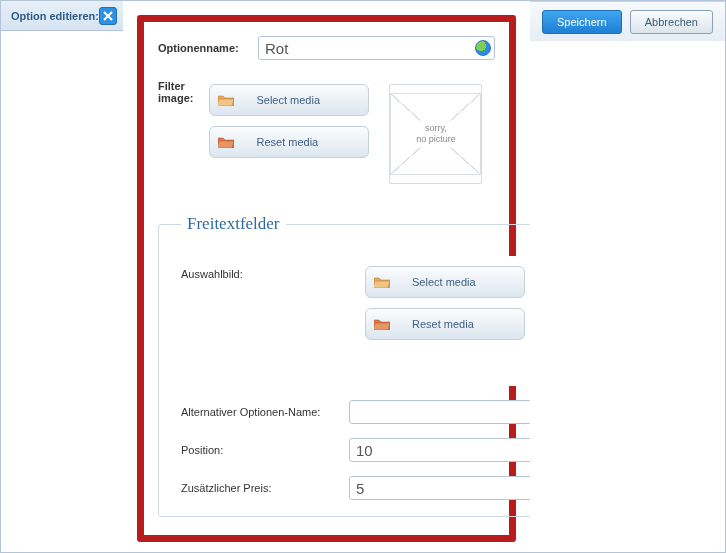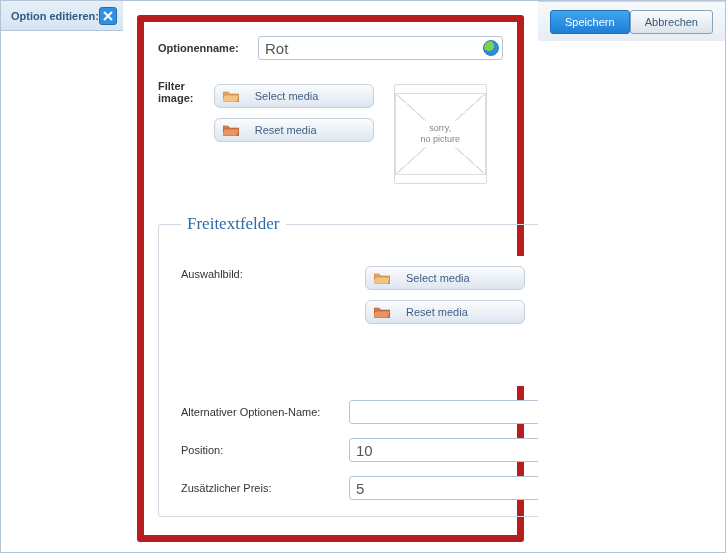--- a/index.html
+++ b/index.html
@@ -19,38 +19,38 @@
   .globe { position: absolute; right: 4px; top: 50%; transform: translateY(-50%); width: 16px; height: 16px; border-radius: 50%; background: radial-gradient(circle at 35% 35%, #7fd04d 0 40%, #2b8de0 40% 100%); border: 1px solid #2b75b6; cursor:pointer; }
   .spinner { position: absolute; right: 4px; top: 2px; width: 14px; display:flex; flex-direction: column; }
   .spinner .sp { width: 14px; height: 9px; border: 1px solid #aab8c6; background: linear-gradient(#fdfdfd,#e7edf3); display:flex; align-items:center; justify-content:center; cursor:pointer; font-size:7px; color:#555; }
   .spinner .sp:first-child { border-top-left-radius:2px; border-top-right-radius:2px; border-bottom:none; }
   .spinner .sp:last-child { border-bottom-left-radius:2px; border-bottom-right-radius:2px; }
   .with-spinner .globe { right: 22px; }
   .with-spinner .input { padding-right: 34px; }
   .help { width:16px; height:16px; border-radius:50%; background:#2f91e0; color:#fff; font-weight:bold; display:inline-flex; align-items:center; justify-content:center; margin-left:8px; cursor:pointer; font-size:11px; flex-shrink:0; }
   .media-area { display:flex; align-items:flex-start; gap:20px; background:#fff; border:none; padding:10px 16px; }
   .media-buttons { display:flex; flex-direction:column; gap:10px; }
-  .btn-media { width:160px; height:24px; border:1px solid #c5d0db; border-radius:6px; background:linear-gradient(#fbfcfd,#dde6ef); display:flex; align-items:center; gap:16px; padding:3px 8px; cursor:pointer; color:#3e5f85; }
+  .btn-media { width:160px; height:24px; border:1px solid #c5d0db; border-radius:6px; background:linear-gradient(#fbfcfd,#dde6ef); display:flex; align-items:center; gap:22px; padding:15px 8px; cursor:pointer; color:#3e5f85; }
   .btn-media .icon-box { width:16px; height:14px; display:inline-flex; align-items:center; justify-content:center; }
   .thumb { width:93px; height:100px; border:1px solid #d3dbe3; border-radius:2px; display:flex; align-items:center; justify-content:center; position:relative; }
   .thumb-inner { width:92px; height:82px; border:1px solid #d8dee4; display:flex; align-items:center; justify-content:center; text-align:center; color:#888; font-size:9px; line-height:1.2; background:
       linear-gradient(to top right, transparent 49.5%, #d8dee4 49.5%, #d8dee4 50.5%, transparent 50.5%),
       linear-gradient(to top left, transparent 49.5%, #d8dee4 49.5%, #d8dee4 50.5%, transparent 50.5%);
   }
   .thumb-inner .txt { background:#fff; padding:2px 4px; }
   .thumb.white-bg { border:1px solid #d3dbe3; background:#fff; padding:4px; width:118px; height:110px; }
   .shirt-wrap { width:100%; height:100%; display:flex; align-items:center; justify-content:center; position:relative; }
   .shirt-wrap .globe-sm { position:absolute; top:0; left:0; width:14px; height:14px; border-radius:50%; background: radial-gradient(circle at 35% 35%, #7fd04d 0 40%, #2b8de0 40% 100%); border:1px solid #2b75b6;}
   fieldset.group { border:1px solid #cfd9e3; border-radius:3px; margin:20px 0 0 0; padding:22px 22px 16px 22px; }
   fieldset.group legend { color:#2e6aa5; font-size:17px; padding:0 6px;font-family:Liberation Serif, serif; }
   .row-g { display:flex; align-items:center; margin-bottom:14px; }
   .label-g { width:168px; font-weight:normal; padding-top:0; }
   .field-g { flex:1; display:flex; align-items:flex-start; }
   .media-block { background:#fff; padding:10px 16px; display:flex; align-items:flex-start; gap:20px; flex:1; border-radius:2px; }
-  .footer { height:40px; background:linear-gradient(#f7fafc,#e6edf4); border-top:1px solid #cbd7e2; display:flex; align-items:center; justify-content:flex-end; padding:0 12px; }
+  .footer { height:40px; background:linear-gradient(#f7fafc,#e6edf4); border-top:1px solid #cbd7e2; display:flex; align-items:center; justify-content:flex-end; gap:8px; padding:0 12px; }
   .btn-primary, .btn-secondary { height:24px; min-width:80px; border-radius:3px; border:1px solid #8aa3ba; font-size:11px; cursor:pointer; padding:0 14px; }
   .btn-primary { background:linear-gradient(#3ea6f0,#1e7fd4); color:#fff; border-color:#1e6fb8; }
   .btn-secondary { background:linear-gradient(#fafcfd,#dbe4ec); color:#3b5a77; }
   input.input { outline:none; font-family:inherit; font-size:15px; }
   .folder-icon { width:16px; height:12px; }
 </style>
 </head>
 <body>
 
 <div class="window">

